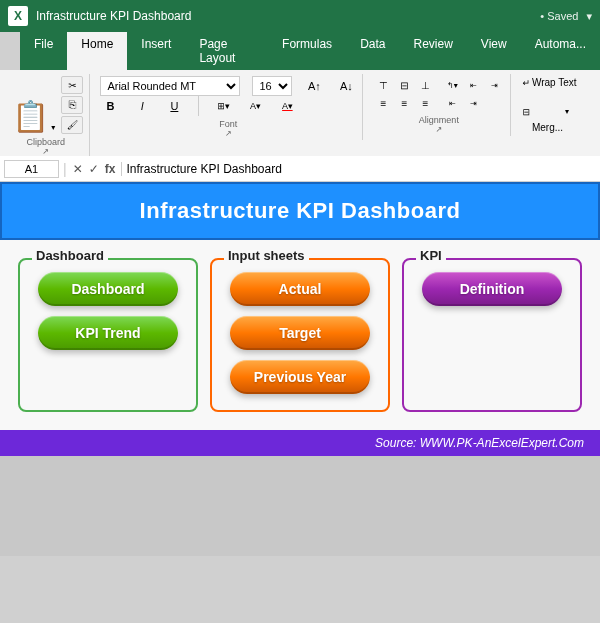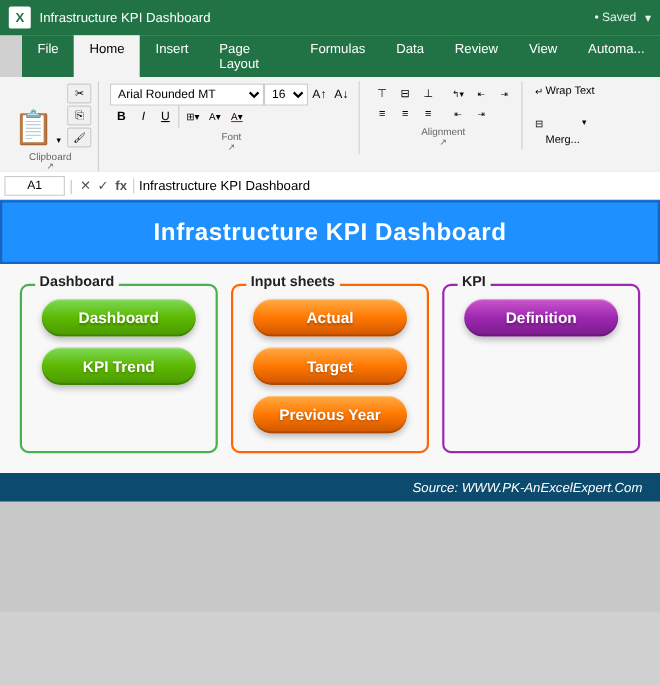--- a/index.html
+++ b/index.html
@@ -70,21 +70,21 @@
       flex-direction: column;
       align-items: center;
       padding: 2px 4px;
       font-size: 9px;
       cursor: pointer;
       border-radius: 2px;
     }
     .font-row1, .font-row2 {
       display: flex;
       align-items: center;
-      gap: 0;
+      gap: 12px;
     }
     .font-select {
       height: 20px;
       font-size: 11px;
       border: 1px solid #ccc;
       background: #fff;
       padding: 0 2px;
       width: 140px;
     }
     .font-size-select {
@@ -241,21 +241,21 @@
     }
     .pill.orange {
       background: linear-gradient(to bottom, #ffaa44 0%, #ff7700 50%, #cc5500 100%);
     }
     .pill.purple {
       background: linear-gradient(to bottom, #cc55cc 0%, #9c27b0 50%, #7a1b8a 100%);
     }
 
     
     .source-footer {
-      background: #0c4a6e;
+      background: #6d28d9;
       text-align: right;
       padding: 6px 16px;
       color: #fff;
       font-size: 12px;
       font-style: italic;
     }
 
     
     .bottom-area {
       background: #c8c8c8;

